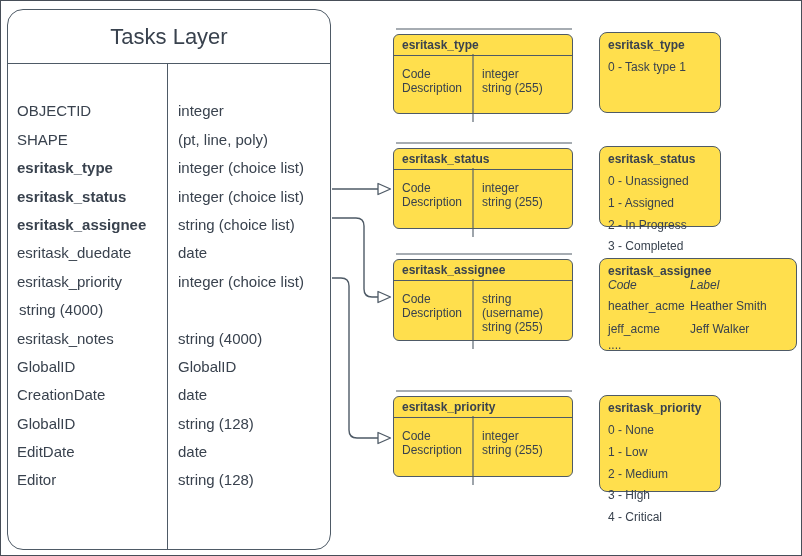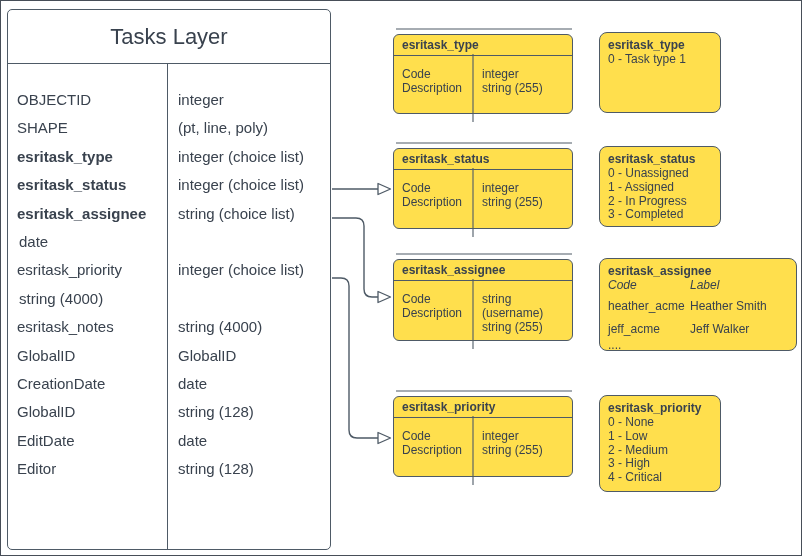--- a/index.html
+++ b/index.html
@@ -13,35 +13,35 @@
     color:#39424E;
     overflow:hidden;
   }
 
   
   .main-table {
     position:absolute; left:6px; top:8px;
     width:324px; height:541px;
     background:#fff;
     border:1.6px solid #4E5A66;
-    border-radius:5px;
+    border-radius:16px;
     box-sizing:border-box;
   }
   .mt-title {
     height:53px;
     display:flex; align-items:center; justify-content:center;
     font-size:22px;
     border-bottom:1.4px solid #4E5A66;
   }
   .mt-col-divider {
     position:absolute; left:159px; top:53px; bottom:0;
     width:0; border-left:1.2px solid #4E5A66;
   }
   .mt-rows { position:absolute; left:0; right:0; top:81px; }
-  .mt-row { height:28.4px; display:flex; align-items:flex-start; font-size:15px; }
+  .mt-row { height:28.4px; display:flex; align-items:flex-end; font-size:15px; }
   .mt-name { width:159px; padding-left:9px; box-sizing:border-box; }
   .mt-type { padding-left:11px; }
   .mt-row.bold .mt-name { font-weight:bold; }
 
   
   .dom-box {
     position:absolute; left:392px; width:180px;
     background:#FFDF4D;
     border:1.5px solid #4E5A66;
     border-radius:6px;
@@ -61,21 +61,21 @@
   .val-box {
     position:absolute; left:598px;
     background:#FFDF4D;
     border:1.6px solid #4E5A66;
     border-radius:8px;
     box-sizing:border-box;
     padding:5px 8px 0 8px;
     font-size:12px;
   }
   .vb-title { font-weight:bold; line-height:15px; }
-  .vb-line { line-height:13.8px; }
+  .vb-line { line-height:13.8px;margin-top:8px; }
   .vb-colheads { font-style:italic; font-size:12px; line-height:12px; }
   .vb-row { line-height:14.6px;margin-top:8px; }
   .vb-code { display:inline-block; width:82px; }
   .vb-more { margin-top:3px; line-height:13px; }
 
   
   .connectors {
     position:absolute; left:0; top:0;
     width:802px; height:556px;
     pointer-events:none;
@@ -104,20 +104,21 @@
         </div>
       <div class="mt-row bold">
           <span class="mt-name">esritask_status</span>
           <span class="mt-type">integer (choice list)</span>
         </div>
       <div class="mt-row bold">
           <span class="mt-name">esritask_assignee</span>
           <span class="mt-type">string (choice list)</span>
         </div>
       <div class="mt-row">
+          <span class="mt-name">esritask_duedate</span>
           <span class="mt-type">date</span>
         </div>
       <div class="mt-row">
           <span class="mt-name">esritask_priority</span>
           <span class="mt-type">integer (choice list)</span>
         </div>
       <div class="mt-row">
           <span class="mt-type">string (4000)</span>
         </div>
       <div class="mt-row">

